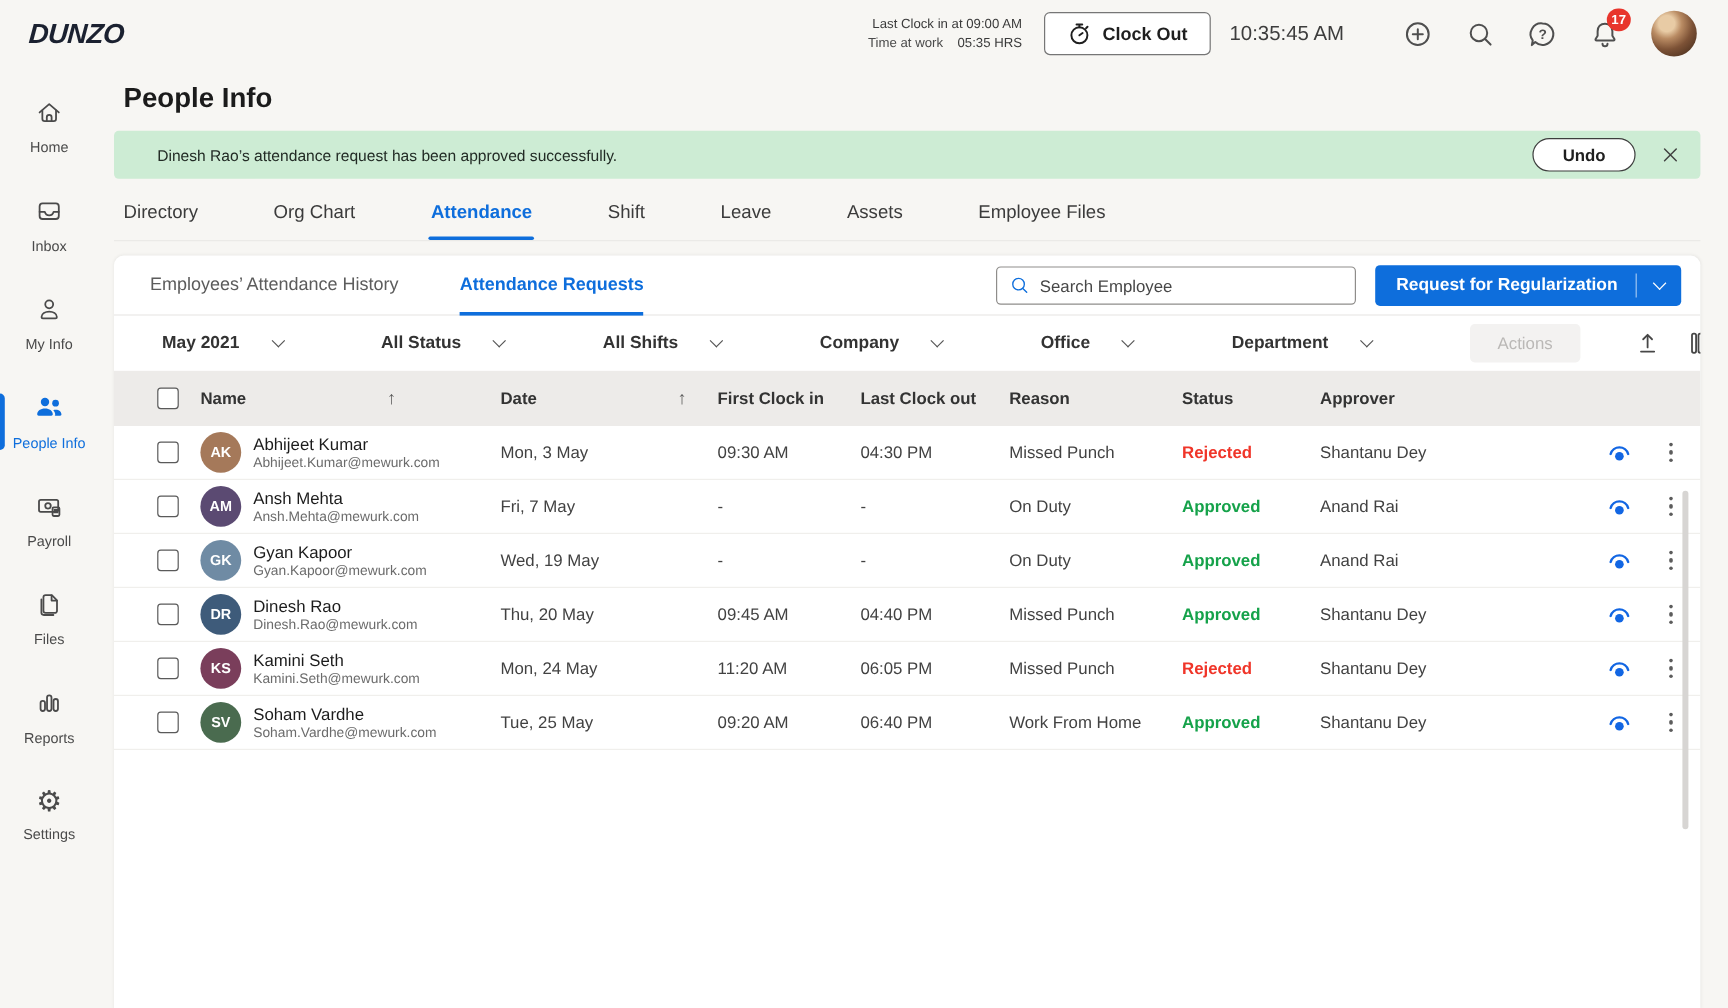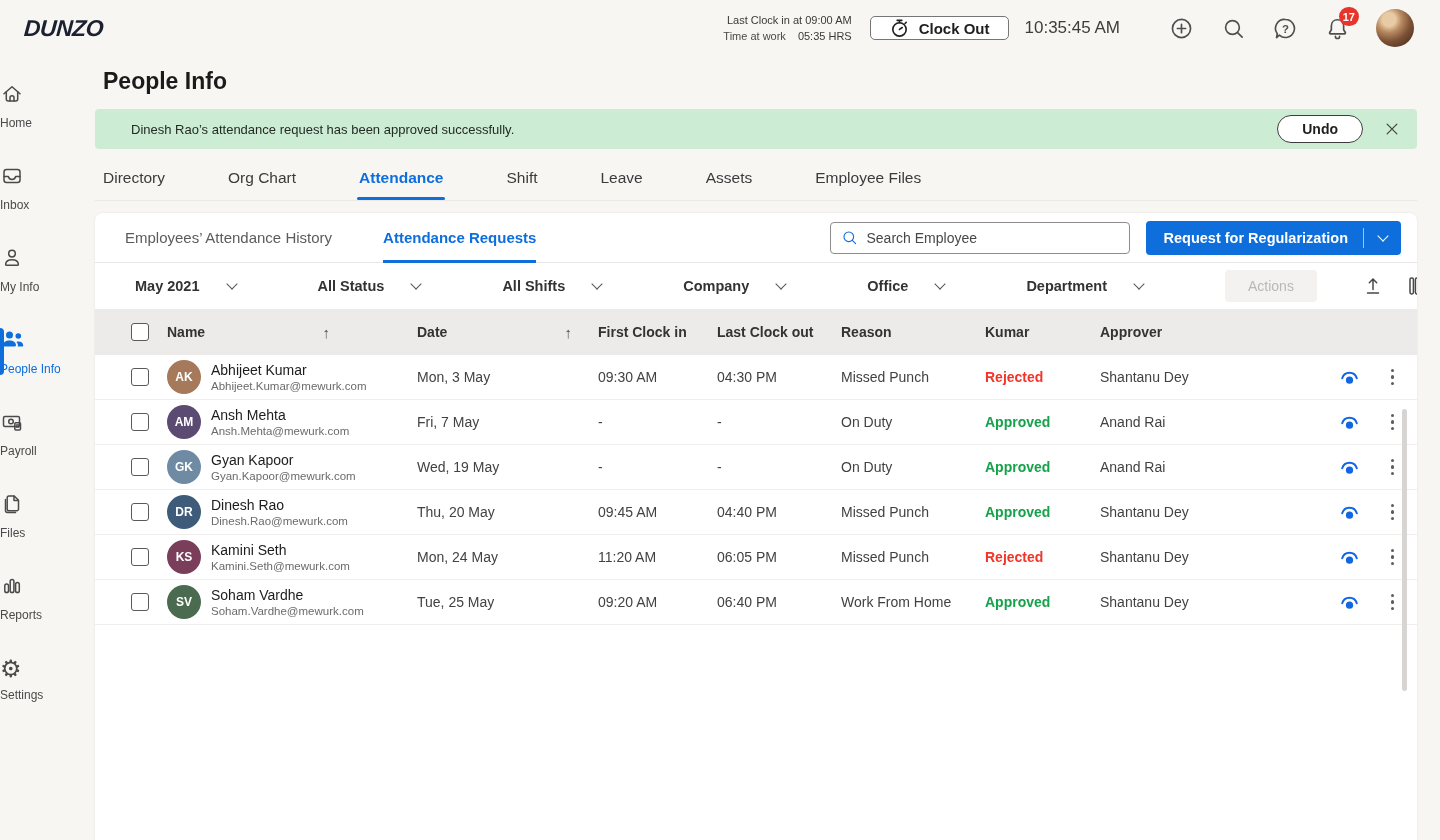--- a/index.html
+++ b/index.html
@@ -7,35 +7,35 @@
   body { font-family:"Liberation Sans", sans-serif; background:#f7f6f3; color:#242424; overflow:hidden; }
   .app { width:1440px; height:840px; display:flex; flex-direction:column; }
 
   
   .topbar { height:56px; display:flex; align-items:center; padding:0 26px 0 24px; flex:0 0 auto; }
   .logo { font-size:23px; font-weight:800; font-style:italic; letter-spacing:-0.5px; color:#1b2130; transform:skewX(-4deg); }
   .tb-right { margin-left:auto; display:flex; align-items:center; }
   .clockinfo { text-align:right; font-size:11px; color:#3a3a3a; line-height:16px; margin-right:18px; }
   .clockinfo .lbl { color:#4a4a4a; }
   .clockinfo .val { margin-left:12px; color:#3a3a3a; }
-  .clockout-btn { display:flex; align-items:center; gap:9px; height:24px; padding:0 18px; background:#fff;
+  .clockout-btn { display:flex; align-items:center; gap:9px; height:36px; padding:0 18px; background:#fff;
     border:1px solid #767676; border-radius:5px; font-size:15px; font-weight:700; color:#1f1f1f; cursor:pointer; }
   .cur-time { font-size:17px; color:#3d3d3d; margin:0 22px 0 16px; }
   .tb-icon { width:26px; height:26px; margin-left:26px; cursor:pointer; display:flex; align-items:center; justify-content:center; }
   .tb-icon svg { stroke:#4f4f4f; fill:none; stroke-width:1.6; stroke-linecap:round; stroke-linejoin:round; }
   .bell-wrap { position:relative; }
   .badge { position:absolute; top:-8px; right:-9px; min-width:19px; height:19px; padding:0 4px; background:#e8352c;
     border-radius:10px; color:#fff; font-size:11px; font-weight:700; display:flex; align-items:center; justify-content:center; }
   .avatar-top { width:38px; height:38px; border-radius:50%; margin-left:26px; cursor:pointer;
     background: radial-gradient(circle at 34% 28%, #e8cba5 0 18%, #b98b63 34%, #7d5236 58%, #41291a 95%); }
 
   
   .layout { flex:1; display:flex; min-height:0; }
   .sidebar { width:82px; flex:0 0 auto; padding-top:14px; display:flex; flex-direction:column; gap:11px; }
-  .side-item { height:71px; display:flex; flex-direction:column; justify-content:center; gap:7px;
+  .side-item { height:71px; display:flex; flex-direction:column; align-items:center; justify-content:center; gap:7px;
     position:relative; font-size:12px; color:#4a4a4a; cursor:pointer; }
   .side-item svg { stroke:#4a4a4a; fill:none; stroke-width:1.5; stroke-linecap:round; stroke-linejoin:round; }
   .side-item.active { color:#0e6edc; }
   .side-item.active svg { stroke:none; fill:#0e6edc; }
   .side-item.active::before { content:''; position:absolute; left:0; top:12px; bottom:12px; width:4px;
     background:#0e6edc; border-radius:0 4px 4px 0; }
   .gear-glyph { font-size:24px; line-height:24px; color:#4a4a4a; }
 
   .main { flex:1; min-width:0; padding:4px 23px 0 13px; display:flex; flex-direction:column; }
   .page-title { font-size:23px; font-weight:700; color:#1b1b1b; margin:8px 0 14px 8px; }
@@ -331,21 +331,21 @@
           <div class="hcell">
               <span>First Clock in</span>
             </div>
           <div class="hcell">
               <span>Last Clock out</span>
             </div>
           <div class="hcell">
               <span>Reason</span>
             </div>
           <div class="hcell">
-              <span>Kumar</span>
+              <span>Status</span>
             </div>
           <div class="hcell">
               <span>Approver</span>
             </div>
           <div></div>
         </div>
 
         <div class="rows" id="rows">
             <div class="grid trow">
             <span class="cb"></span>

